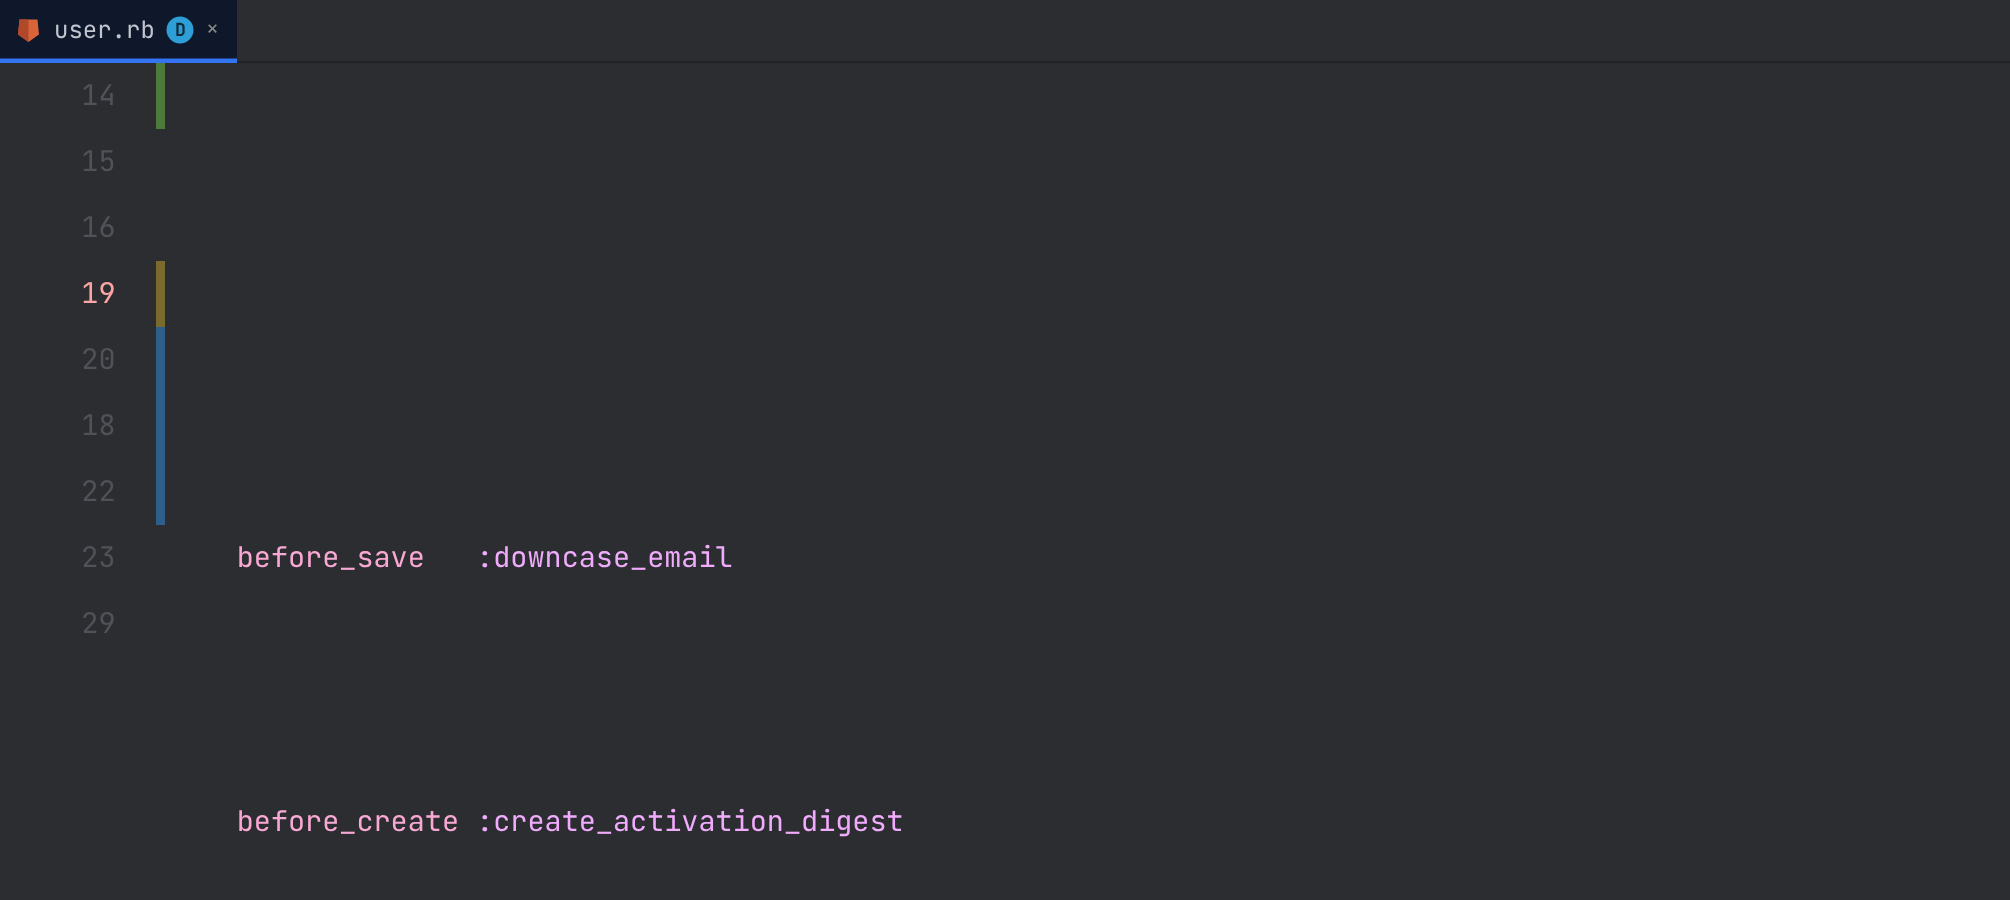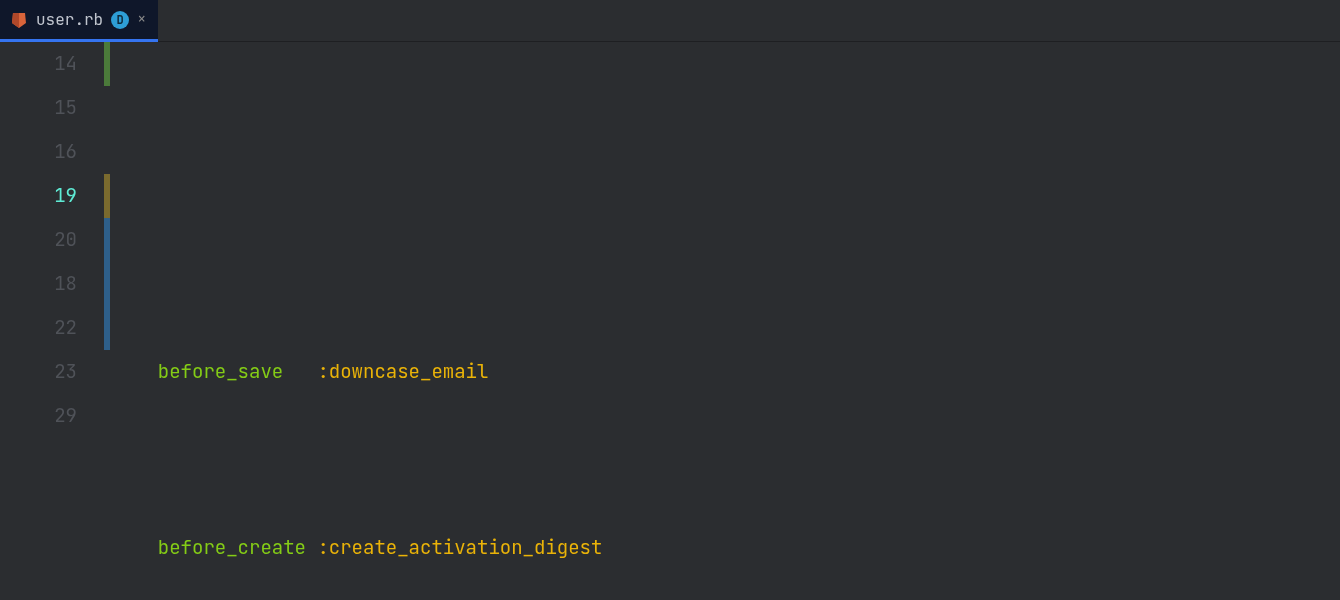--- a/index.html
+++ b/index.html
@@ -66,21 +66,21 @@
     background: #2b2d30;
     color: #4f5258;
     text-align: right;
     padding-right: 28px;
     font-size: 19px;
     line-height: 44px;
     user-select: none;
     position: relative;
   }
   .gutter .ln { height: 44px; position: relative; }
-  .gutter .ln.current { color: #5eead4; }
+  .gutter .ln.current { color: #fca5a5; }
 
   .vcs-stripe {
     position: absolute;
     right: -5px;
     width: 6px;
     top: 0;
     bottom: 0;
   }
   .stripe-seg {
     position: absolute;
@@ -96,22 +96,22 @@
     line-height: 44px;
     font-size: 19px;
     white-space: pre;
     padding-left: 30px;
     position: relative;
     overflow: hidden;
   }
   .code .line { height: 44px; }
 
   
-  .kw   { color: #84cc16; }         
-  .sym  { color: #eab308; }
+  .kw   { color: #f9a8d4; }         
+  .sym  { color: #f0abfc; }
 
 </style>
 </head>
 <body>
 
 <div class="tab-bar">
   <div class="tab">
     <span class="file-icon">
       <svg width="18" height="18" viewBox="0 0 18 18">
         <polygon points="3,2 15,2 16,12 9,17 2,12" fill="#d9643a"></polygon>

